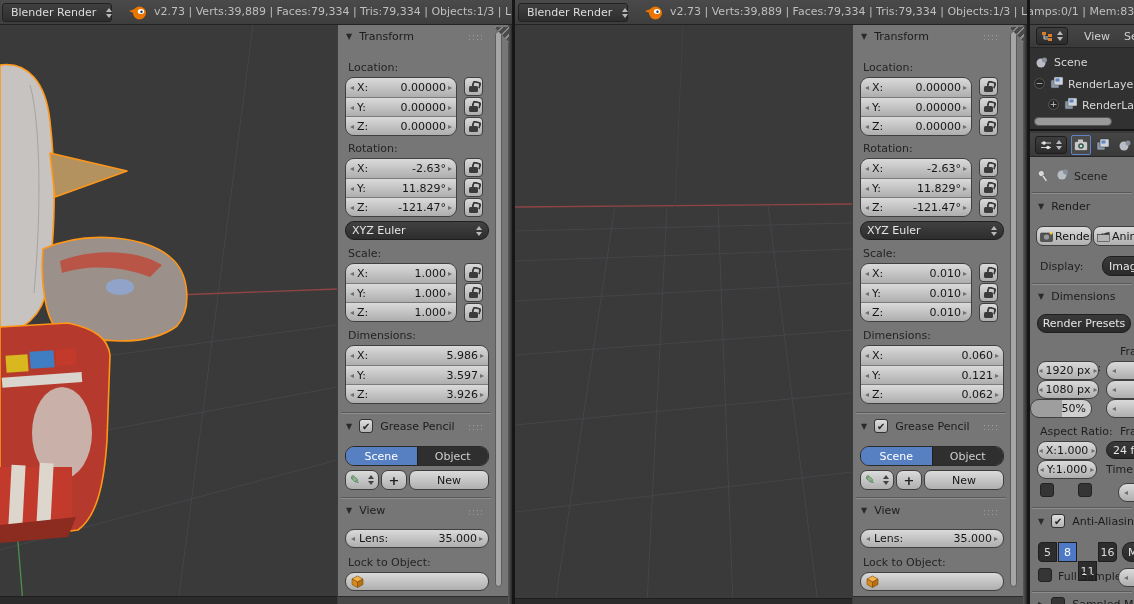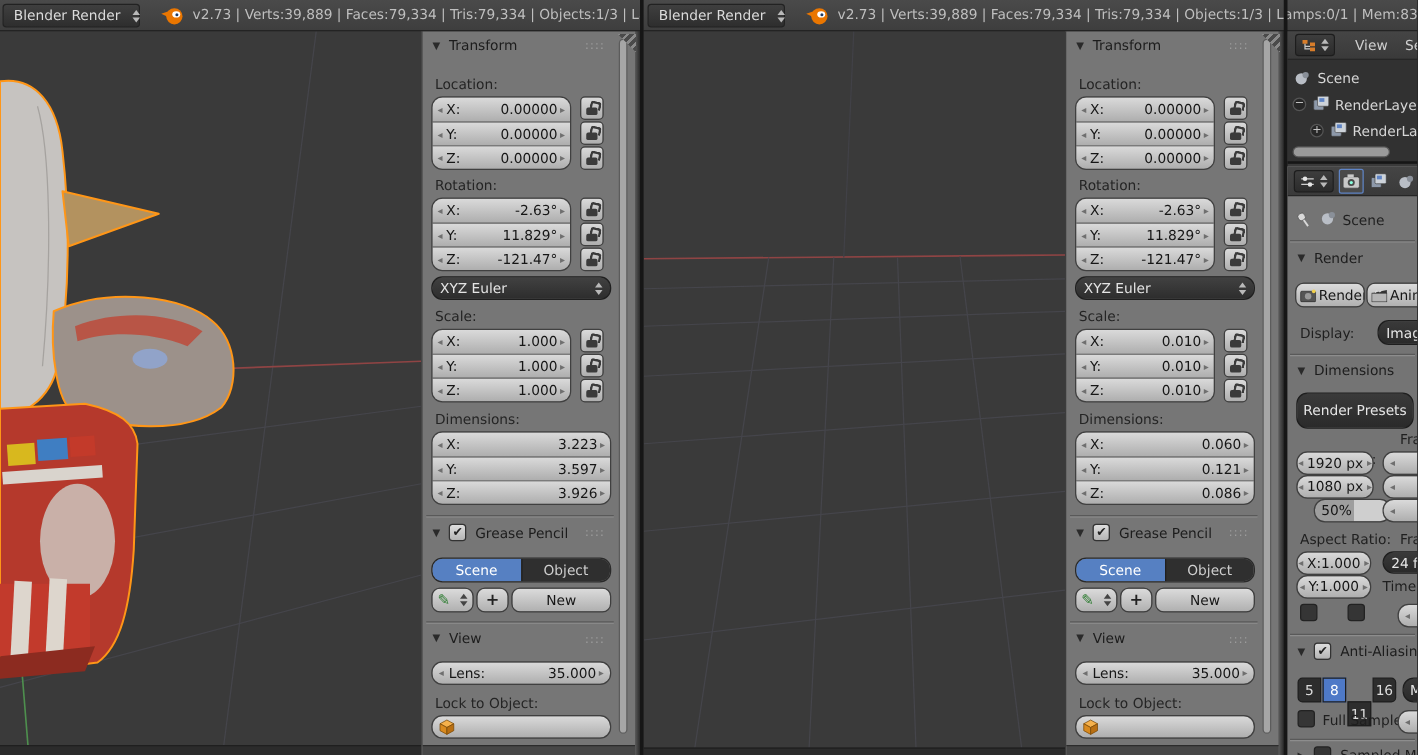--- a/index.html
+++ b/index.html
@@ -215,21 +215,21 @@
       <div class="lockbtn">
           <span class="padlock"></span>
         </div>
     </div>
 
     <div class="lbl" style="top:304px;left:10px">Dimensions:</div>
     <div class="grp wide" style="top:320px;left:7px">
       <div class="frow">
           <span class="arr">◂</span>
           <span class="ax">X:</span>
-          <span class="vv">3.223</span>
+          <span class="vv">5.986</span>
           <span class="arr">▸</span>
         </div>
       <div class="frow">
           <span class="arr">◂</span>
           <span class="ax">Y:</span>
           <span class="vv">3.597</span>
           <span class="arr">▸</span>
         </div>
       <div class="frow">
           <span class="arr">◂</span>
@@ -451,21 +451,21 @@
         </div>
       <div class="frow">
           <span class="arr">◂</span>
           <span class="ax">Y:</span>
           <span class="vv">0.121</span>
           <span class="arr">▸</span>
         </div>
       <div class="frow">
           <span class="arr">◂</span>
           <span class="ax">Z:</span>
-          <span class="vv">0.086</span>
+          <span class="vv">0.062</span>
           <span class="arr">▸</span>
         </div>
     </div>
 
     <div class="hsep" style="top:387px;left:3px;width:150px"></div>
     <div class="phead" style="top:394px">
         <span class="tri">▼</span>
         <span class="chk">
           <span>✔</span>
         </span>
@@ -653,42 +653,42 @@
 
     <div class="abs" style="left:10px;top:127px;color:#1f1f1f">Display:</div>
     <div class="darkbtn" style="left:72px;top:123px;width:62px;height:20px;justify-content:flex-start;padding:0 6px">Image Editor</div>
 
     <div class="hsep" style="top:150px;left:2px;width:100px"></div>
     <div class="phead" style="top:157px">
         <span class="tri">▼</span>
         <span>Dimensions</span>
       </div>
 
-    <div class="darkbtn" style="left:7px;top:181px;width:94px;height:29px">Render Presets</div>
+    <div class="darkbtn" style="left:7px;top:181px;width:94px;height:19px">Render Presets</div>
 
     <div class="abs" style="left:10px;top:228px;color:#1f1f1f;white-space:nowrap">Resolution:</div>
     <div class="abs" style="left:90px;top:212px;color:#1f1f1f;white-space:nowrap">Frame Range:</div>
 
     <div class="pill" style="top:228px;left:7px;width:62px;justify-content:center">
         <span class="arr">◂</span>
         <span style="margin:0 3px">1920 px</span>
         <span class="arr">▸</span>
       </div>
     <div class="pill" style="top:228px;left:76px;width:40px">
         <span class="arr">◂</span>
       </div>
     <div class="pill" style="top:247px;left:7px;width:62px;justify-content:center">
         <span class="arr">◂</span>
         <span style="margin:0 3px">1080 px</span>
         <span class="arr">▸</span>
       </div>
     <div class="pill" style="top:247px;left:76px;width:40px">
         <span class="arr">◂</span>
       </div>
-    <div class="pill slider" style="top:266px;left:21px;width:62px;justify-content:flex-start">
+    <div class="pill slider" style="top:266px;left:0;width:62px;justify-content:flex-end">
         <span>50%</span>
       </div>
     <div class="pill" style="top:266px;left:76px;width:40px">
         <span class="arr">◂</span>
       </div>
 
     <div class="abs" style="left:10px;top:292px;color:#1f1f1f;white-space:nowrap">Aspect Ratio:</div>
     <div class="abs" style="left:90px;top:292px;color:#1f1f1f;white-space:nowrap">Frame Rate:</div>
 
     <div class="pill" style="top:308px;left:7px;width:60px;justify-content:center">

